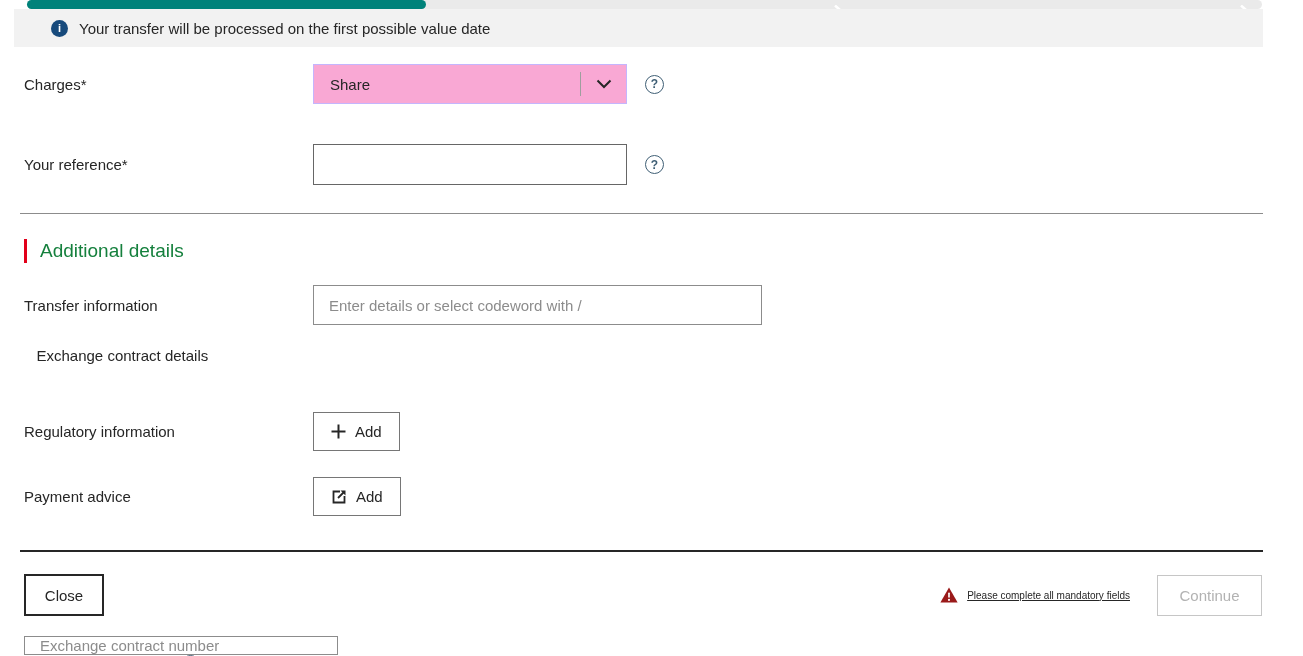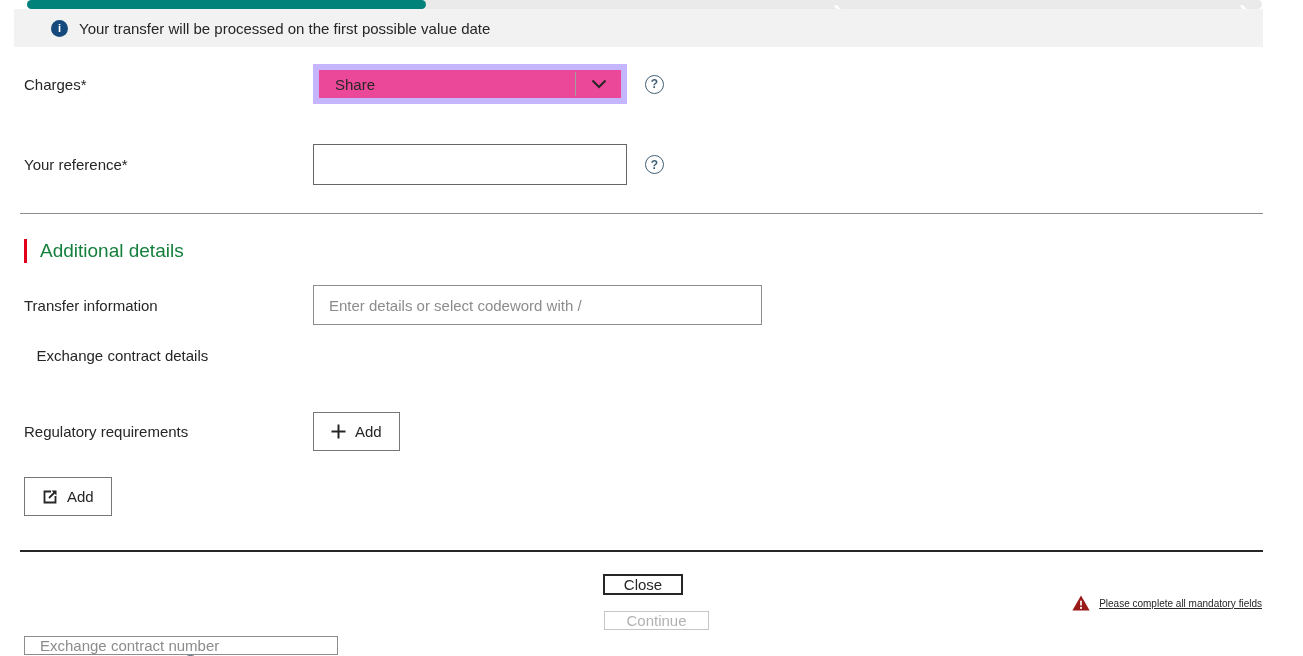--- a/index.html
+++ b/index.html
@@ -30,21 +30,21 @@
   .row-label { width:289px; font-size:15px; color:#262626; flex:0 0 289px; }
 
   .text-input { height:40px; border:1px solid #8c8c8c; background:#fff;
                 font-family:"Liberation Sans", sans-serif;
                 font-size:15px; color:#262626; padding:0 15px; outline:none; }
   .text-input::placeholder { color:#8c8c8c; opacity:1; }
   .w-standard { width:314px; }
   .w-wide { width:449px; }
   .input-strong { border:1px solid #666666; }
 
-  .dropdown { width:314px; height:40px; border:6px solid #c4b5fd; background:#ec4899;
+  .dropdown { width:314px; height:40px; border:1px solid #c4b5fd; background:#f9a8d4;
               display:flex; align-items:center; cursor:pointer; }
   .dropdown-value { flex:1; padding-left:16px; font-size:15px; color:#262626; }
   .dropdown-sep { width:1px; height:24px; background:#9e9e9e; }
   .dropdown-caret { width:45px; display:flex; align-items:center; justify-content:center; }
 
   .help-icon { width:19px; height:19px; border:1.5px solid #3f5f75; border-radius:50%;
                color:#3f5f75; font-size:12px; font-weight:bold;
                display:flex; align-items:center; justify-content:center;
                margin-left:18px; flex:0 0 19px; cursor:pointer; }
 
@@ -57,21 +57,21 @@
                      background:#8c8c8c; }
   .section-heading { position:absolute; left:24px; top:239px; display:flex;
                      align-items:center; gap:13px; }
   .heading-accent { width:3px; height:24px; }
   .heading-text { font-size:19px; color:#15803d; }
 
   
   .footer-divider { position:absolute; left:20px; top:550px; width:1243px; height:2px;
                     background:#262626; }
   .footer-row { position:absolute; left:24px; top:574px; width:1238px; height:42px;
-                display:flex; align-items:center;flex-direction:column; }
+                display:flex; align-items:center; }
   .close-button { width:80px; height:42px; border:2px solid #262626; background:#fff;
                   font-family:"Liberation Sans", sans-serif; font-size:15px;
                   color:#262626; cursor:pointer; }
   .warning-group { margin-left:auto; display:flex; align-items:center; gap:9px; }
   .warning-link { font-size:10px; color:#262626; text-decoration:underline; cursor:pointer; }
   .continue-button { width:105px; height:41px; border:1px solid #c6c6c6; background:#fff;
                      font-family:"Liberation Sans", sans-serif; font-size:15px;
                      color:#b2b2b2; margin-left:27px; cursor:default; }
 </style>
 </head>
@@ -130,33 +130,34 @@
     <input type="text" class="text-input w-wide" placeholder="Enter details or select codeword with /" style="">
   </div>
 
   <div class="row" style="top:347px; height:41px;flex-direction:column;">
     <span class="row-label">Exchange contract details</span>
     <input type="text" class="text-input w-standard" style="height: 34px;" placeholder="Exchange contract number">
     <span class="help-icon">?</span>
   </div>
 
   <div class="row" style="top:412px; height:39px;">
-    <span class="row-label">Regulatory requirements</span>
+    <span class="row-label">Regulatory information</span>
     <button class="add-button">
       <span style="display:inline-flex;">
         <svg width="15" height="15" viewBox="0 0 15 15">
             <line x1="7.5" y1="0.5" x2="7.5" y2="14.5" stroke="#262626" stroke-width="2"></line>
             <line x1="0.5" y1="7.5" x2="14.5" y2="7.5" stroke="#262626" stroke-width="2"></line>
           </svg>
       </span>
       <span>Add</span>
     </button>
   </div>
 
   <div class="row" style="top:477px; height:39px;">
+    <span class="row-label">Payment advice</span>
     <button class="add-button">
       <span style="display:inline-flex;">
         <svg width="16" height="16" viewBox="0 0 16 16">
           <path d="M9 2.5 H2.5 V13.5 H13.5 V7" fill="none" stroke="#262626" stroke-width="1.8"></path>
           <line x1="7" y1="9" x2="13.5" y2="2.5" stroke="#262626" stroke-width="1.8"></line>
           <path d="M9.5 1.5 H14.5 V6.5 Z" fill="#262626"></path>
         </svg>
       </span>
       <span>Add</span>
     </button>

